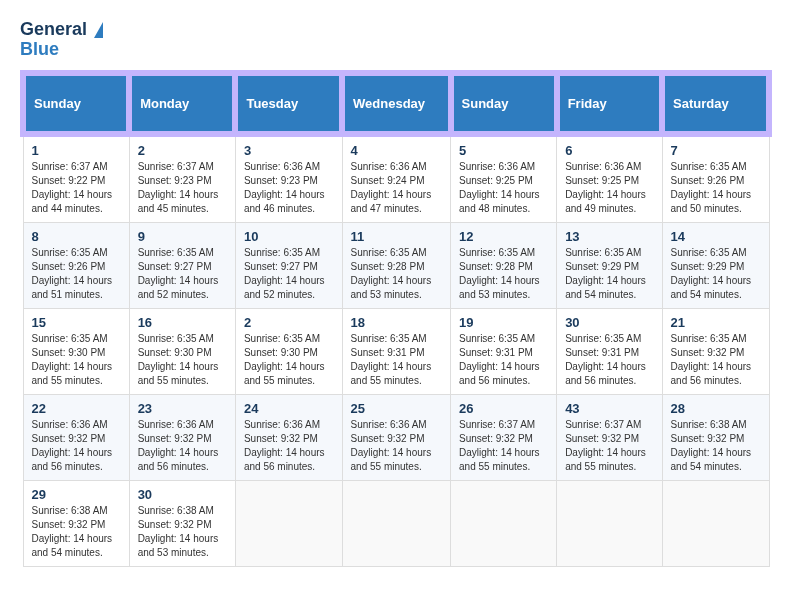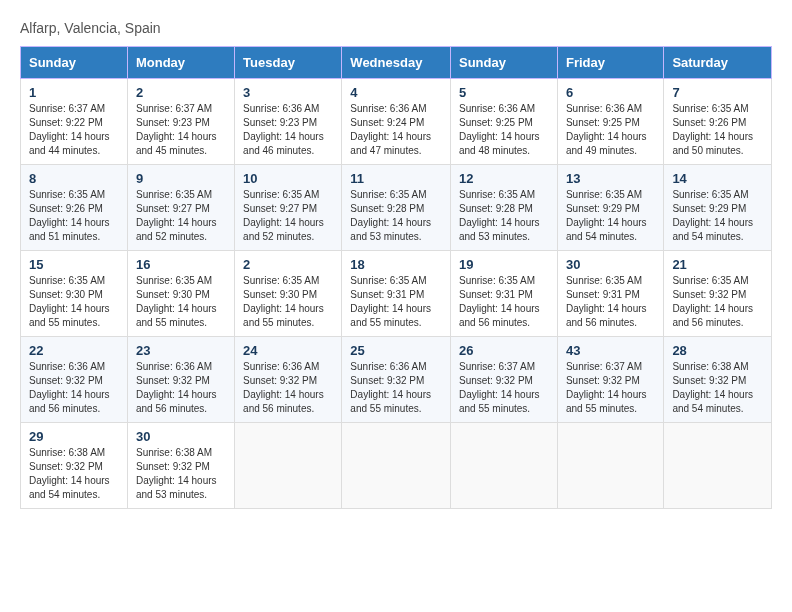--- a/index.html
+++ b/index.html
@@ -43,23 +43,23 @@
     .calendar {
       width: 100%;
       border-collapse: collapse;
       border: 1px solid #ccc;
     }
     .calendar th {
       background-color: #2e7cbf;
       color: #fff;
       font-size: 13px;
       font-weight: bold;
-      padding: 8px 8px;
+      padding: 20px 8px;
       text-align: left;
-      border: 1px solid #c4b5fd;
+      border: 6px solid #c4b5fd;
     }
     .calendar td {
       vertical-align: top;
       padding: 6px 8px;
       border: 1px solid #ddd;
       font-size: 10px;
       color: #333;
       width: 110px;
       min-height: 80px;
       background: #fff;
@@ -80,22 +80,32 @@
       line-height: 1.4;
     }
     .empty-cell {
       background: #f9f9f9 !important;
     }
   </style>
 </head>
 <body>
 
 <div class="header-section">
+  <div class="logo">
+    <div class="logo-wrapper">
+      <div class="logo-row">
+        <div style="font-size:18px;font-weight:bold;color:#1a3a5c;line-height:1.1;">
+          <span style="color:#1a3a5c;">General</span>
+          <span style="display:inline-block;width:0;height:0;border-left:9px solid transparent;border-bottom:16px solid #2e7cbf;margin-left:2px;vertical-align:middle;"></span>
+        </div>
+      </div>
+      <div style="font-size:18px;font-weight:bold;color:#2e7cbf;line-height:1.1;">Blue</div>
+    </div>
+  </div>
   <div class="title-section">
-    <div class="location-title">Alfarp, Valencia, Spain</div>
   </div>
 </div>
 
 <table class="calendar">
   <thead>
     <tr>
     <th>Sunday</th>
         <th>Monday</th>
         <th>Tuesday</th>
         <th>Wednesday</th>

